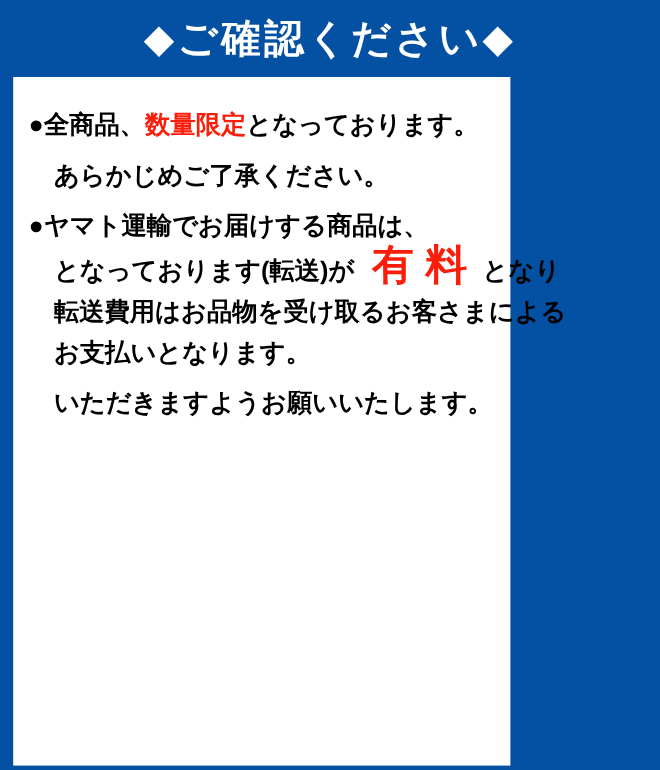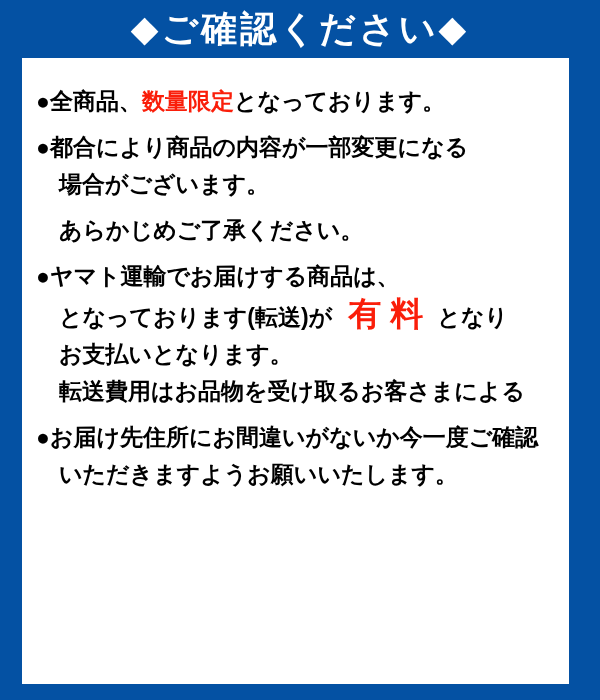--- a/index.html
+++ b/index.html
@@ -4,87 +4,82 @@
 <style>
   html, body { margin: 0; padding: 0; }
   body {
     width: 600px; height: 700px;
     background: var(--background-blue, #0451a3);
     font-family: "Liberation Sans", "DejaVu Sans", sans-serif;
     overflow: hidden;
   }
   .page { width: 600px; height: 700px; }
   .header {
-    height: 58px;
+    height: 70px;
     display: flex; align-items: center; justify-content: center;
   }
   .title {
     color: var(--header-text-white, #ffffff);
     font-size: 36px;
     font-weight: bold;
     letter-spacing: 3px;
     white-space: nowrap;
   }
   .panel {
     box-sizing: border-box;
-    margin-left: 22px;
-    width: 547px;
+    margin-left: 12px;
+    width: 452px;
     height: 626px;
     background: var(--panel-white, #ffffff);
     padding: 25px 8px 0 14px;
   }
   .notice { margin: 0 0 9px 0; }
   .line {
     font-size: 23px;
     font-weight: bold;
     color: var(--text-black, #000000);
     line-height: 37px;
     white-space: nowrap;
   }
   .line.cont { padding-left: 23px; }
   .red { color: var(--accent-red, #fa1e0a); }
   .fee {
     color: var(--accent-red, #fa1e0a);
-    font-size: 33px;
+    font-size: 38px;
     margin: 0 14px 0 16px;
     white-space: pre;
   }
 </style>
 </head>
 <body>
 
 <div class="page">
 
   <div class="header">
     <span class="title">◆ご確認ください◆</span>
   </div>
 
   <div class="panel">
 
     <div class="notice">
       <div class="line"><span>●全商品、</span><span class="red">数量限定</span><span>となっております。</span></div>
     </div>
 
 
-    <div class="notice">
-      <div class="line"><span>●都合により商品の内容が一部変更になる</span></div>
-      <div class="line cont"><span>場合がございます。</span></div>
-    </div>
 
 
     <div class="notice">
       <div class="line cont"><span>あらかじめご了承ください。</span></div>
     </div>
 
     <div class="notice">
       <div class="line"><span>●ヤマト運輸でお届けする商品は、</span></div>
       <div class="line cont"><span>となっております(転送)が</span><span class="fee">有 料</span><span>となり</span></div>
+      <div class="line cont"><span>転送費用はお品物を受け取るお客さまによる</span></div>
       <div class="line cont"><span>お支払いとなります。</span></div>
-      <div class="line cont"><span>転送費用はお品物を受け取るお客さまによる</span></div>
     </div>
 
     <div class="notice">
-      <div class="line"><span>●お届け先住所にお間違いがないか今一度ご確認</span></div>
       <div class="line cont"><span>いただきますようお願いいたします。</span></div>
     </div>
 
   </div>
 </div>
 
 </body></html>

